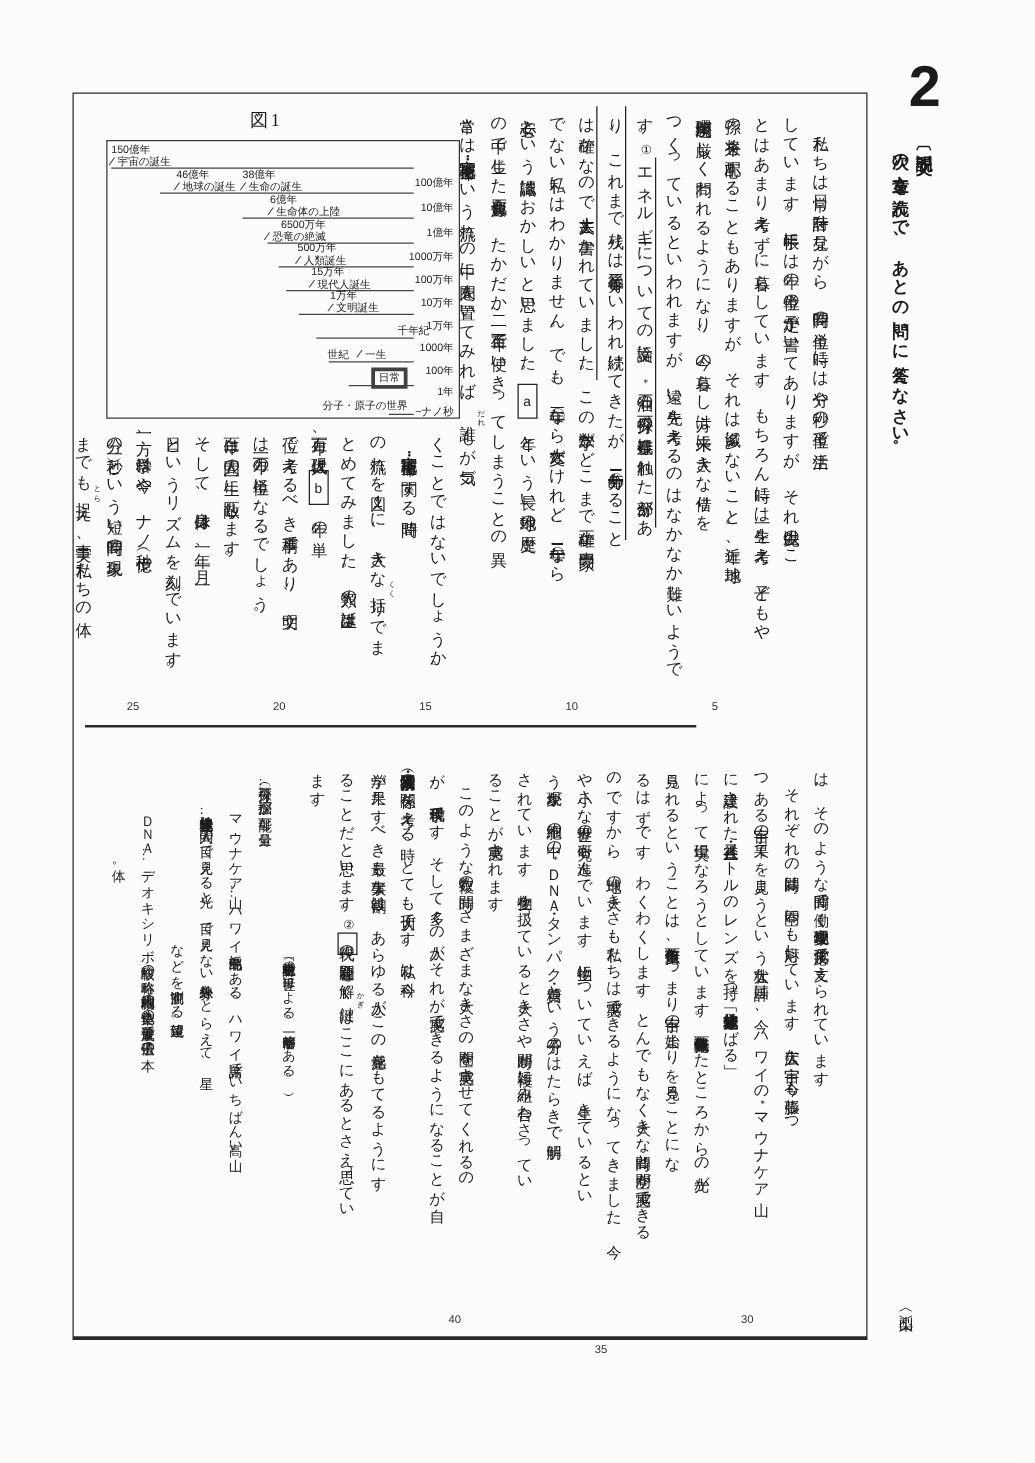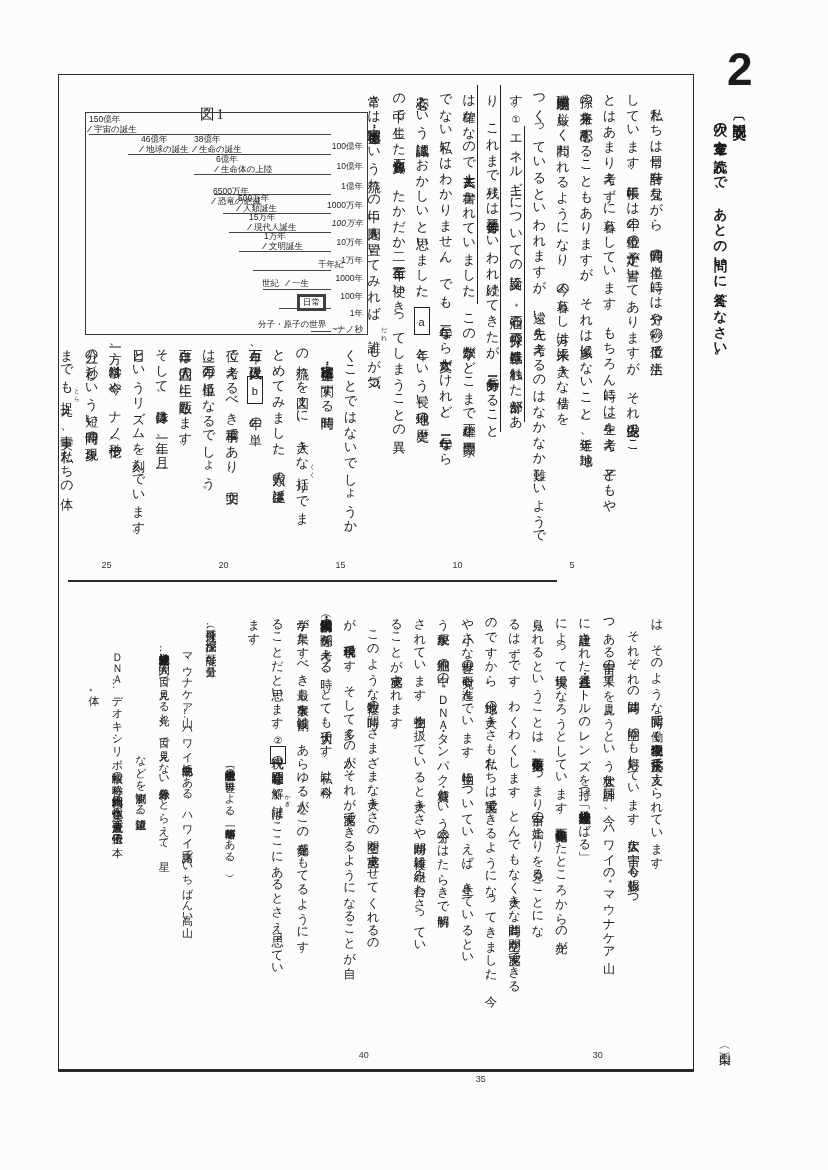--- a/index.html
+++ b/index.html
@@ -45,21 +45,21 @@
   .circ{font-size:10px;}
   ruby rt{font-size:6px;}
 
   
   .linenum{position:absolute;font-size:9px;color:#333;font-family:"Liberation Sans",sans-serif;}
 
   
   #figure{position:absolute;left:85px;top:112px;width:283px;height:223px;
           border:1.4px solid #3a3a3a;box-sizing:border-box;
           font-family:"Liberation Sans",sans-serif;padding-left:32px;}
-  #figure-title{position:absolute;left:200px;top:105px;font-size:14.5px;letter-spacing:2px;}
+  #figure-title{position:absolute;left:200px;top:87px;font-size:14.5px;letter-spacing:2px;}
   .fig-line{position:absolute;height:1px;background:#444;}
   .fig-label{position:absolute;font-size:8.5px;line-height:9.5px;color:#222;white-space:nowrap;}
   .fig-label.boxed-label{border:3px solid #404040;padding:0 3px;line-height:11px;}
   .fig-label .t{display:block;}
   .fig-scale{position:absolute;font-size:8.5px;white-space:nowrap;color:#222;}
   .tick{display:inline-block;width:3px;height:6px;border-left:1px solid #444;
         transform:skewX(-35deg);margin-right:1px;}
 </style>
 </head>
 <body>
@@ -86,34 +86,34 @@
       <div class="fig-line" style="left: 143px; top: 119px; width: 102px;"></div>
       <div class="fig-line" style="left: 153px; top: 138px; width: 92px;"></div>
       <div class="fig-line" style="left: 167px; top: 157px; width: 78px;"></div>
       <div class="fig-line" style="left: 177px; top: 176px; width: 68px;"></div>
       <div class="fig-line" style="left: 193px; top: 195px; width: 52px;"></div>
       <div class="fig-line" style="left: 225px; top: 218px; width: 20px;"></div>
       <div class="fig-label" style="left: 3px; top: 2px;"><span class="t">150億年</span><span class="e"><span class="tick"></span>宇宙の誕生</span></div>
       <div class="fig-label" style="left: 55px; top: 22px;"><span class="t">46億年</span><span class="e"><span class="tick"></span>地球の誕生</span></div>
       <div class="fig-label" style="left: 108px; top: 22px;"><span class="t">38億年</span><span class="e"><span class="tick"></span>生命の誕生</span></div>
       <div class="fig-label" style="left: 130px; top: 42px;"><span class="t">6億年</span><span class="e"><span class="tick"></span>生命体の上陸</span></div>
-      <div class="fig-label" style="left: 127px; top: 74px;"><span class="t">6500万年</span><span class="e"><span class="tick"></span>恐竜の絶滅</span></div>
+      <div class="fig-label" style="left: 127px; top: 62px; text-align: right;"><span class="t">6500万年</span><span class="e"><span class="tick"></span>恐竜の絶滅</span></div>
       <div class="fig-label" style="left: 152px; top: 81px;"><span class="t">500万年</span><span class="e"><span class="tick"></span>人類誕生</span></div>
       <div class="fig-label" style="left: 163px; top: 100px;"><span class="t">15万年</span><span class="e"><span class="tick"></span>現代人誕生</span></div>
       <div class="fig-label" style="left: 178px; top: 119px;"><span class="t">1万年</span><span class="e"><span class="tick"></span>文明誕生</span></div>
       <div class="fig-label" style="left: 192px; top: 147px; margin-left: 40px;"><span class="e">千年紀</span></div>
       <div class="fig-label" style="left: 176px; top: 166px;"><span class="e">世紀</span></div>
       <div class="fig-label" style="left: 201px; top: 166px;"><span class="e"><span class="tick"></span>一生</span></div>
       <div class="fig-label boxed-label" style="left: 211px; top: 181px;"><span class="e">日常</span></div>
       <div class="fig-label" style="left: 172px; top: 207px;"><span class="e">分子・原子の世界</span></div>
       <div class="fig-scale" style="right: 4px; top: 28px;">100億年</div>
       <div class="fig-scale" style="right: 4px; top: 48px;">10億年</div>
       <div class="fig-scale" style="right: 4px; top: 68px;">1億年</div>
       <div class="fig-scale" style="right: 4px; top: 87px;">1000万年</div>
-      <div class="fig-scale" style="right: 4px; top: 105px; font-style: italic;">100万年</div>
+      <div class="fig-scale" style="right: 4px; top: 105px;">100万年</div>
       <div class="fig-scale" style="right: 4px; top: 124px;">10万年</div>
       <div class="fig-scale" style="right: 4px; top: 142px;">1万年</div>
       <div class="fig-scale" style="right: 4px; top: 160px; text-align: center;">1000年</div>
       <div class="fig-scale" style="right: 4px; top: 178px;">100年</div>
       <div class="fig-scale" style="right: 4px; top: 195px;">1年</div>
       <div class="fig-scale" style="right: 4px; top: 211px;">~ナノ秒</div>
     </div>
 
   <div id="upper-block" class="vblock">
       <div class="vline">　私たちは日常、時計を見ながら、時間の単位、時には分や秒の単位で生活</div>

